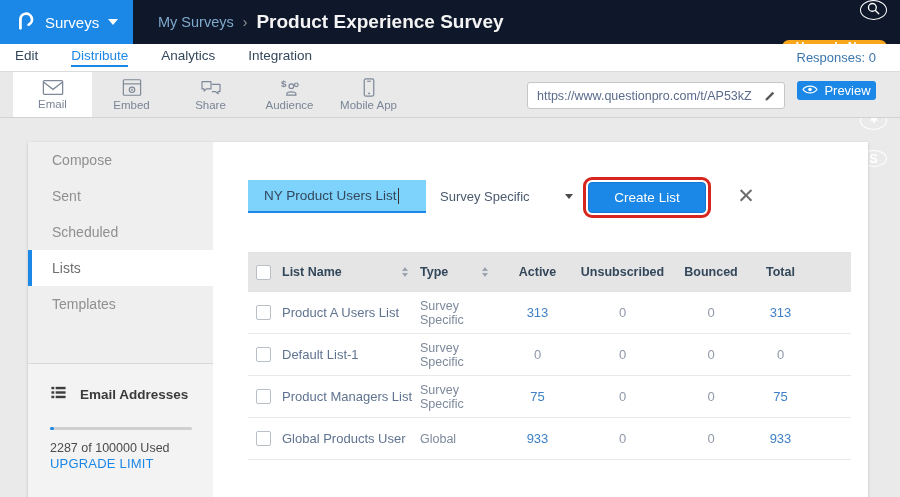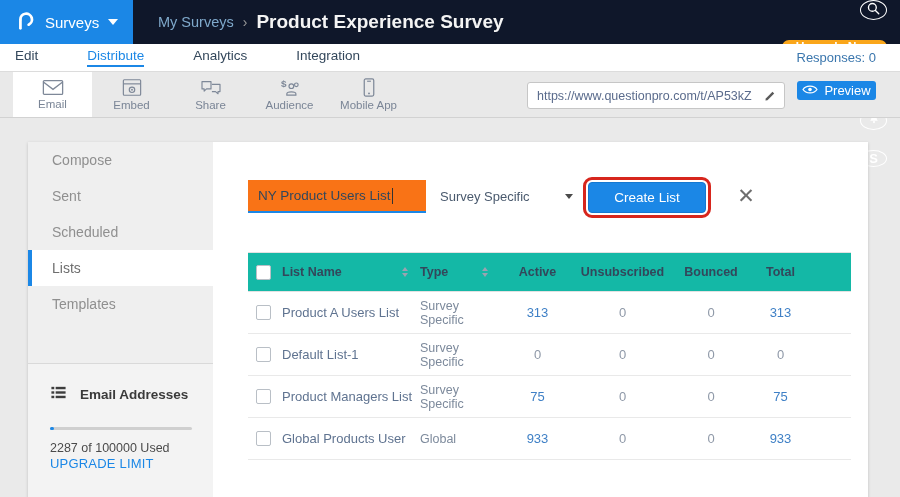--- a/index.html
+++ b/index.html
@@ -15,21 +15,21 @@
   .breadcrumb { position:absolute; left:158px; top:0; height:44px; display:flex; align-items:center; gap:9px; }
   .crumb-parent { color:#7fa9cb; font-size:14.5px; cursor:pointer; }
   .crumb-sep { color:#9a9a9a; font-size:14px; }
   .crumb-current { color:#f4f4f4; font-size:19px;font-weight:bold; }
   .topbar-right { position:absolute; right:13px; top:0; height:44px; display:flex; align-items:flex-end; gap:20px;flex-direction:column; }
   .circle-btn { width:27px; height:27px; border:1.5px solid #fff; border-radius:50%; display:flex; align-items:center; justify-content:center; color:#fff; font-size:13px; font-weight:bold; cursor:pointer; background:transparent; }
   .upgrade-btn { height:22px; padding:0 14px; background:#faa61a; border:none; border-radius:11px; color:#fff; font-size:12px; font-weight:bold; font-family:"Liberation Sans",sans-serif; cursor:pointer; display:flex; align-items:center; }
 
   
   .navbar { position:absolute; left:0; top:44px; width:900px; height:28px; background:#fff; border-bottom:1px solid #dcdcdc; display:flex; align-items:center; }
-  .nav-tabs { display:flex; gap:49px; padding-left:15px; }
+  .nav-tabs { display:flex; gap:33px; padding-left:15px; }
   .nav-tab { font-size:13.5px; color:#33475b; cursor:pointer; padding-bottom:2px; }
   .nav-tab.active { color:#1b87e6; border-bottom:2px solid #1b87e6; }
   .responses { position:absolute; right:24px; font-size:13px; color:#3a76ad; }
 
   
   .toolbar { position:absolute; left:0; top:72px; width:900px; height:46px; background:#e9e9e9; border-bottom:1px solid #d2d2d2; }
   .tool-items { position:absolute; left:13px; top:0; height:45px; display:flex; }
   .tool-item { width:79px; height:45px; display:flex; flex-direction:column; align-items:center; justify-content:center; gap:2px; cursor:pointer; }
   .tool-item.active { background:#ffffff; }
   .tool-label { font-size:11.5px; color:#7a8596; }
@@ -50,33 +50,33 @@
   .email-block { position:absolute; left:0; top:222px; width:100%; padding:20px 22px 0 22px; background:#f3f3f3; height:138px; }
   .email-head { display:flex; align-items:center; gap:13px; }
   .email-title { font-size:13.5px; font-weight:bold; color:#3a3a3a; }
   .progress { margin-top:22px; width:142px; height:3px; background:#cfcfcf; border-radius:2px; position:relative; }
   .progress-fill { position:absolute; left:0; top:0; height:3px; width:4px; background:#1b87e6; border-radius:2px; }
   .usage-text { margin-top:11px; font-size:12.5px; color:#4a4a4a; }
   .upgrade-link { margin-top:1px; font-size:13px; color:#1b87e6; cursor:pointer; letter-spacing:.2px; }
 
   
   .main { position:relative; flex:1; background:#fff; }
-  .list-input { position:absolute; left:35px; top:38px; width:178px; height:33px; background:#f97316; border-bottom:2px solid #1b87e6; display:flex; align-items:center; padding-left:10px; font-size:13.5px; color:#33475b; cursor:text; }
+  .list-input { position:absolute; left:35px; top:38px; width:178px; height:33px; background:#7dd3fc; border-bottom:2px solid #1b87e6; display:flex; align-items:center; padding-left:16px; font-size:13.5px; color:#33475b; cursor:text; }
   .text-caret { display:inline-block; width:1px; height:16px; background:#333; margin-left:1px; }
   .type-select { position:absolute; left:227px; top:38px; width:133px; height:33px; display:flex; align-items:center; justify-content:space-between; cursor:pointer; }
   .type-label { font-size:13px; color:#4a5a6e; }
   .caret-down-dark { width:0; height:0; border-left:4.5px solid transparent; border-right:4.5px solid transparent; border-top:5.5px solid #4a4a4a; }
   .annotation { position:absolute; left:370px; top:35px; border:3px solid #d7261d; border-radius:9px; padding:2px; }
   .create-btn { width:118px; height:31px; background:#1b87e6; border:1px solid #1478d1; border-radius:4px; color:#fff; font-size:13.5px; font-family:"Liberation Sans",sans-serif; cursor:pointer; }
   .close-x { position:absolute; left:521px; top:42px; width:24px; height:24px; font-size:21px; color:#6e6e6e; display:flex; align-items:center; justify-content:center; cursor:pointer; font-weight:300; }
 
   
   .table { position:absolute; left:35px; top:110px; width:603px; }
   .t-row { display:grid; grid-template-columns:34px 138px 80px 75px 95px 82px 99px; align-items:center; }
-  .t-head { height:40px; background:#14b8a6; border-top:1px solid #e2e2e2; border-bottom:1px solid #e2e2e2; }
+  .t-head { height:40px; background:#e5e5e5; border-top:1px solid #e2e2e2; border-bottom:1px solid #e2e2e2; }
   .t-body-row { height:42px; border-bottom:1px solid #e9e9e9; }
   .th { font-size:12.5px; font-weight:bold; color:#33475b; display:flex; align-items:center; }
   .th-sortable { justify-content:space-between; padding-right:12px; }
   .th-center, .td-center { justify-content:center; }
   .col-total { padding-right:42px; }
   .checkbox { width:15px; height:15px; background:#fff; border:1px solid #b9bfc6; border-radius:2px; margin-left:8px; cursor:pointer; }
   .td-name { font-size:13px; color:#5f7390; cursor:pointer; }
   .td-type { font-size:12.5px; color:#7d8a9c; }
   .td-num { font-size:13px; display:flex; align-items:center; }
   .num-pos { color:#3f80c6; cursor:pointer; }

